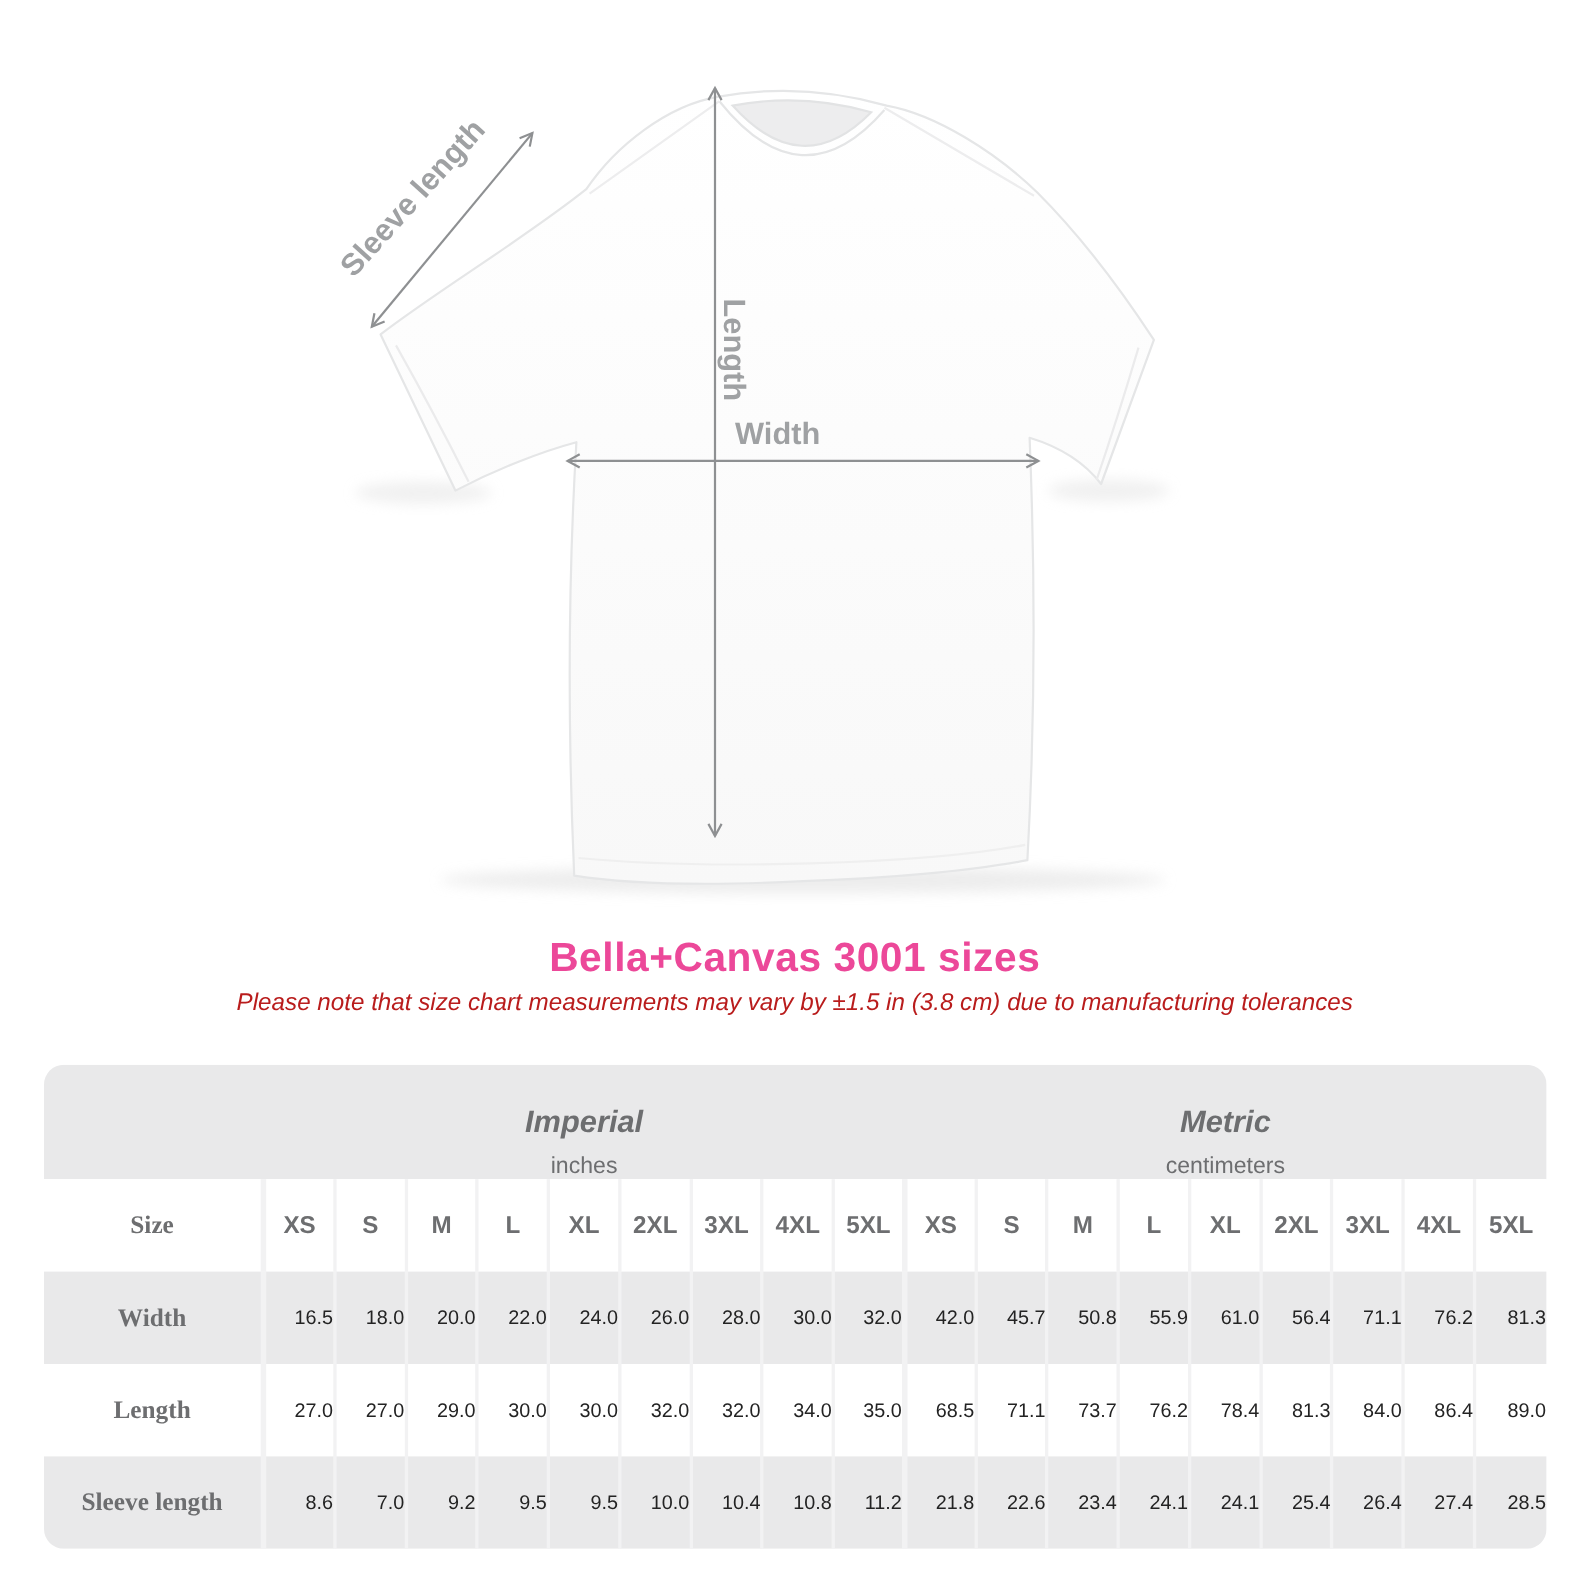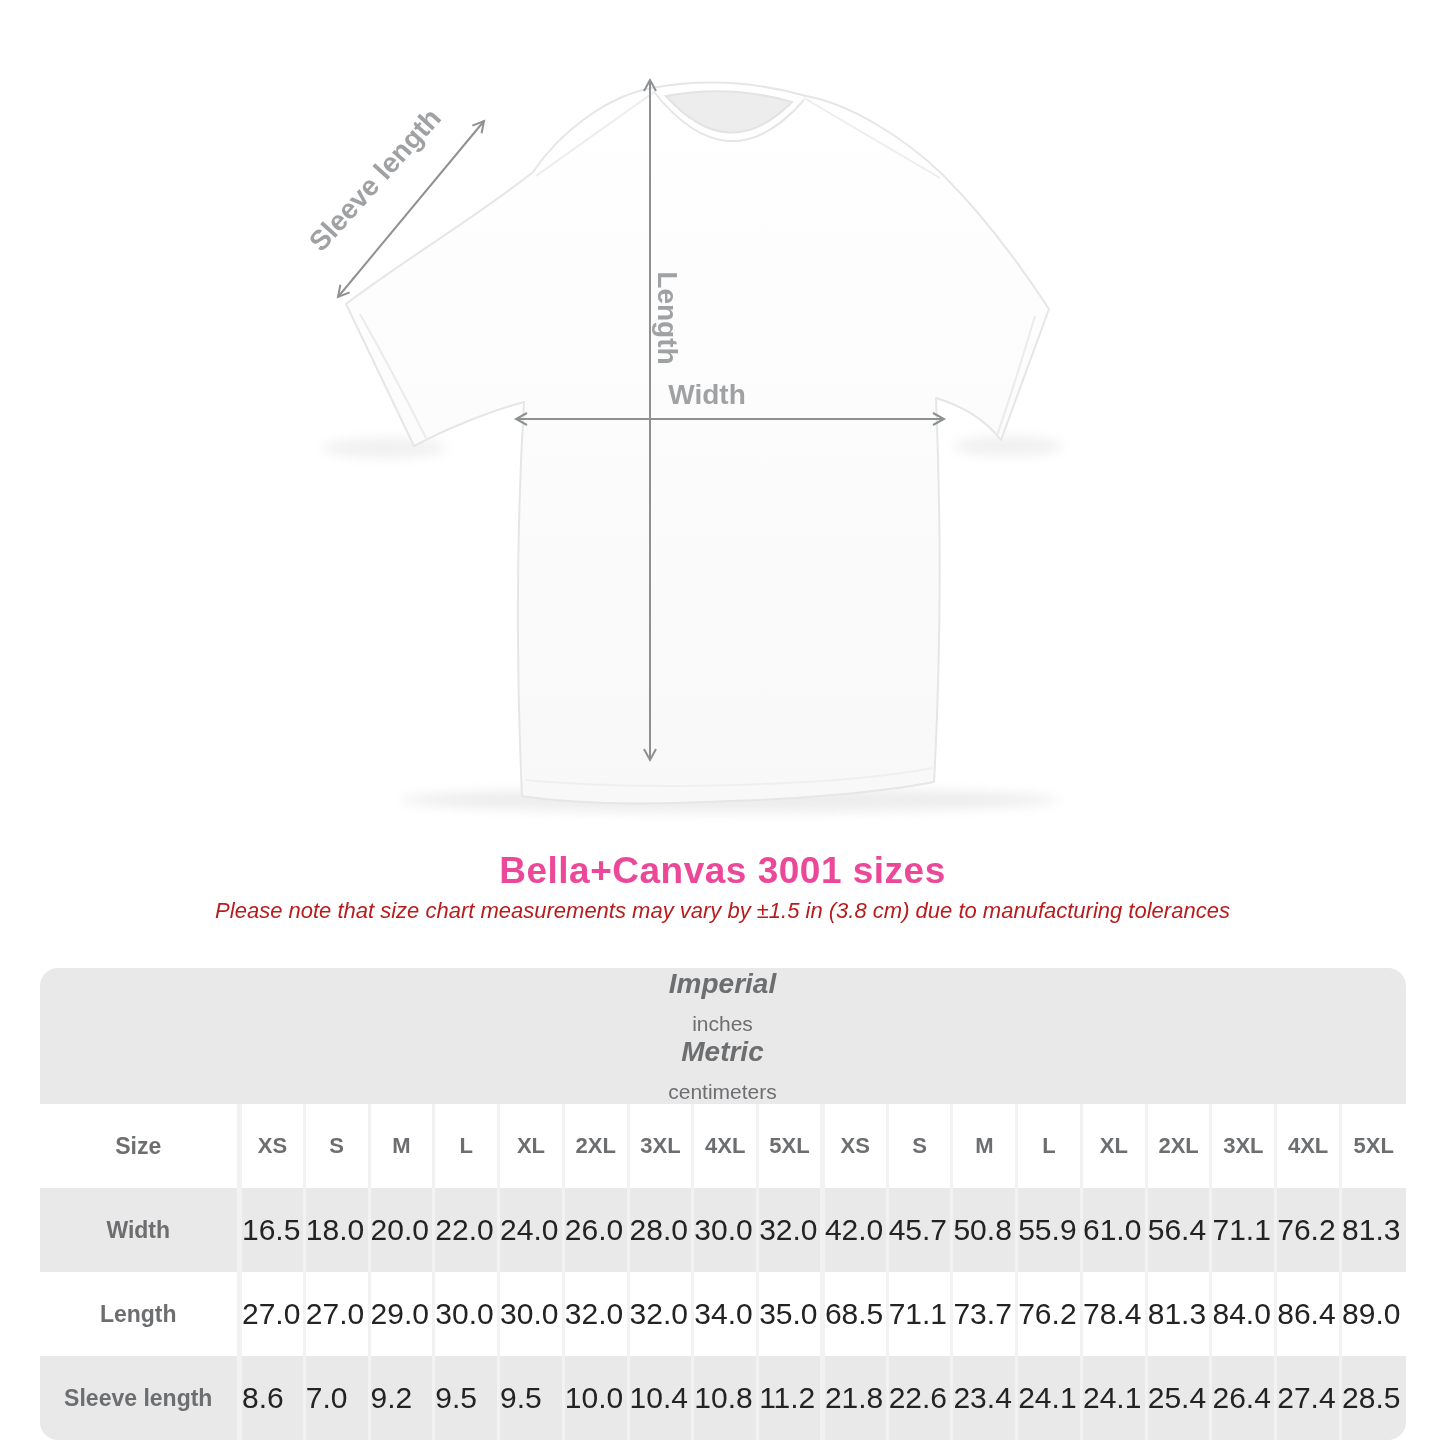--- a/index.html
+++ b/index.html
@@ -37,38 +37,38 @@
   table{
     width:100%;
     border-collapse:collapse;
     table-layout:fixed;
   }
   td,th{padding:0;vertical-align:middle;}
   tr.gray td, tr.gray th{background:#e9e9ea;}
   tr.white td, tr.white th{background:#ffffff;}
 
   .band{background:#e9e9ea;height:104px;}
-  .band-flex{display:flex;align-items:center;height:100%;flex-direction:column;}
+  .band-flex{display:flex;align-items:flex-end;height:100%;}
   .band-corner{width:200px;flex:none;}
   .band-group{flex:1;text-align:center;}
   .g-label{font-size:28px;font-weight:bold;font-style:italic;color:#6d6e70;}
   .g-sub{font-size:21px;color:#6d6e70;margin-top:12px;}
 
   tr.size-row{height:84px;}
   tr.data-row{height:84px;}
 
   .size-h{
     font-weight:bold;font-size:22px;color:#6d6e70;text-align:center;
     border-left:3px solid #f2f2f3;
   }
   .row-label{
-    font-weight:bold;font-size:23px;color:#6d6e70;text-align:center;
+    font-weight:bold;font-size:23px;color:#6d6e70;text-align:center;font-family:Liberation Serif, serif;
   }
   .val{
-    font-size:30px;color:#232323;text-align:left;font-weight:normal;
+    font-size:18px;color:#232323;text-align:right;font-weight:normal;
     border-left:3px solid #f2f2f3;
   }
   .major{border-left-width:5px;}
 </style>
 </head>
 <body>
 
 <div class="figure">
   <svg viewBox="0 0 1445 828" xmlns="http://www.w3.org/2000/svg">
     <defs>

